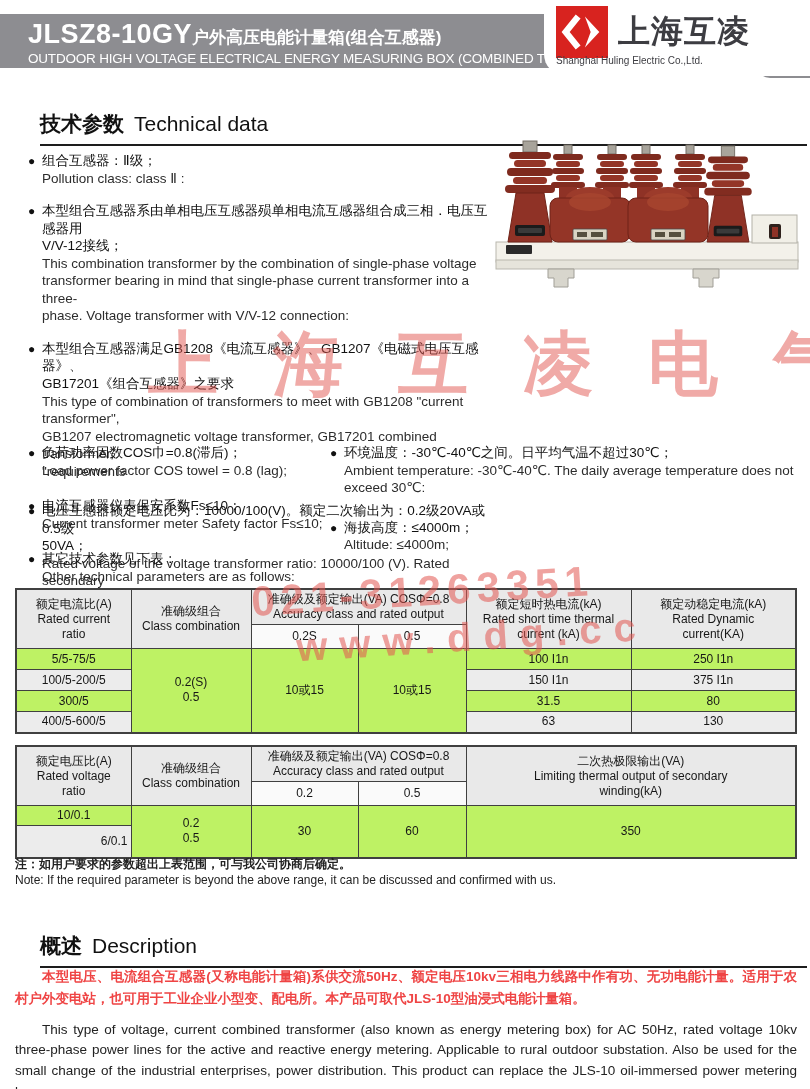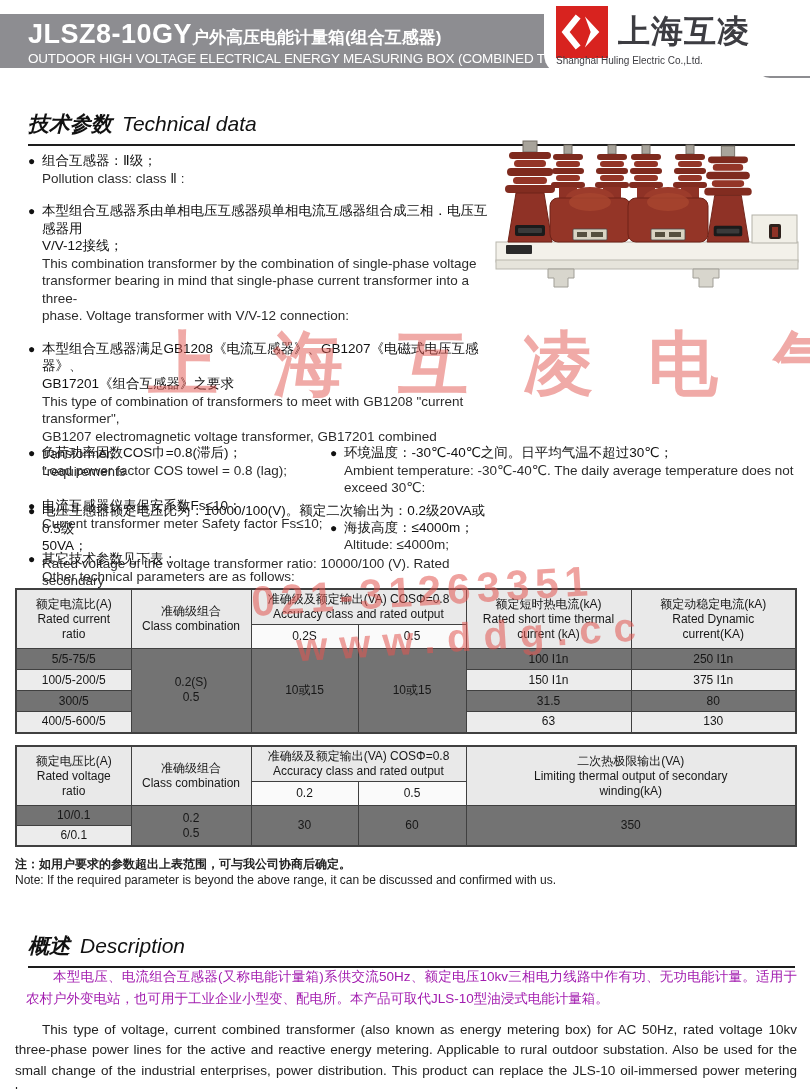--- a/index.html
+++ b/index.html
@@ -22,47 +22,47 @@
   .band-tab {
     position:absolute; top:50px; right:0; width:54px; height:28px; background:#8d8d91;
     border-bottom-left-radius:14px; clip-path:polygon(32% 0, 100% 0, 100% 100%, 0 100%); z-index:2;
   }
   .logo-row { display:flex; align-items:center; gap:10px; padding:6px 0 0 12px; }
   .logo-mark { width:52px; height:52px; flex:0 0 auto; }
   .logo-cn { font-size:32px; font-weight:bold; color:#3d3d42; letter-spacing:1px; }
   .logo-en { font-size:10px; color:#3d3d42; padding-left:12px; margin-top:-3px; }
   
   .sec-head {
-    position:absolute; left:28px; width:767px; border-bottom:2px solid #1d1d1d;
-    padding-bottom:6px; font-size:21px; color:#111;font-style:italic;
+    position:absolute; left:40px; width:767px; border-bottom:2px solid #1d1d1d;
+    padding-bottom:6px; font-size:21px; color:#111;
   }
   .sec-head .cn { font-weight:bold; margin-right:10px; }
   
   .bullets { position:absolute; font-size:13.5px; line-height:1.3; }
   .bullet { display:flex; margin-bottom:15px; }
   .bullet .dot { flex:0 0 14px; font-size:12px; line-height:18px; color:#111; }
   .bullet .cn { color:#111; white-space:pre-line; }
   .bullet .en { color:#2c2c2c; white-space:pre-line; }
   
   .photo { position:absolute; left:490px; top:138px; width:318px; height:154px; }
   
-  .t { position:absolute; left:15px; border-collapse:collapse; table-layout:fixed; background:#737373; border:2px solid #404040; }
+  .t { position:absolute; left:15px; border-collapse:collapse; table-layout:fixed; background:#bef264; border:2px solid #404040; }
   .t th,.t td {
     border:1px solid #404040; text-align:center; vertical-align:middle;
     white-space:pre-line; padding:2px 3px; font-size:12px; line-height:1.25; color:#171717;
   }
   .t th { background:#e9e9e9; font-weight:normal; }
   .t tr.sub th { background:#fafafa; height:24px; }
   .t tbody td { height:21px; }
   .t tr.shade td { background:#ececec; }
   
   .note { position:absolute; left:15px; top:856px; font-size:12px; line-height:1.35; color:#222; }
   .note .cn { font-weight:bold; }
   .paras { position:absolute; left:15px; top:966px; width:782px; }
-  .para-cn { font-size:13.5px; line-height:1.65; text-indent:2em; text-align:justify; color:#a21caf; font-weight:normal;margin-left:11px; }
+  .para-cn { font-size:13.5px; line-height:1.65; text-indent:2em; text-align:justify; color:#ef4444; font-weight:bold; }
   .para-en { font-size:13.5px; line-height:1.55; text-indent:2em; text-align:justify; color:#222; margin-top:9px; }
   
   .wm { position:absolute; pointer-events:none; z-index:9; font-weight:bold; }
   .wm-brand { left:148px; top:318px; font-size:70px; letter-spacing:55px; white-space:nowrap; color:rgba(226,86,80,0.50); }
   .wm-contact { left:250px; top:578px; color:rgba(226,86,80,0.55); transform:rotate(-3.5deg); transform-origin:left top; }
   .wm-phone { font-size:42px; letter-spacing:6px; white-space:nowrap; }
   .wm-site { font-size:40px; letter-spacing:12px; margin:2px 0 0 42px; white-space:nowrap; }
 </style>
 </head>
 <body>
@@ -314,21 +314,21 @@
     <tbody>
       <tr>
         <td style="height:20px;">10/0.1</td>
         <td rowspan="2">0.2
 0.5</td>
         <td rowspan="2">30</td>
         <td rowspan="2">60</td>
         <td rowspan="2">350</td>
       </tr>
       <tr>
-        <td class="shadecell" style="height:20px; background:#ececec;">6/0.1</td>
+        <td class="shadecell" style="height:32px; background:#ececec;text-align:right;">6/0.1</td>
       </tr>
     </tbody>
   </table>
 
   <div class="note">
     <div class="cn">注：如用户要求的参数超出上表范围，可与我公司协商后确定。</div>
     <div class="en">Note: If the required parameter is beyond the above range, it can be discussed and confirmed with us.</div>
   </div>
 
   <div class="sec-head" style="top:932px;">

